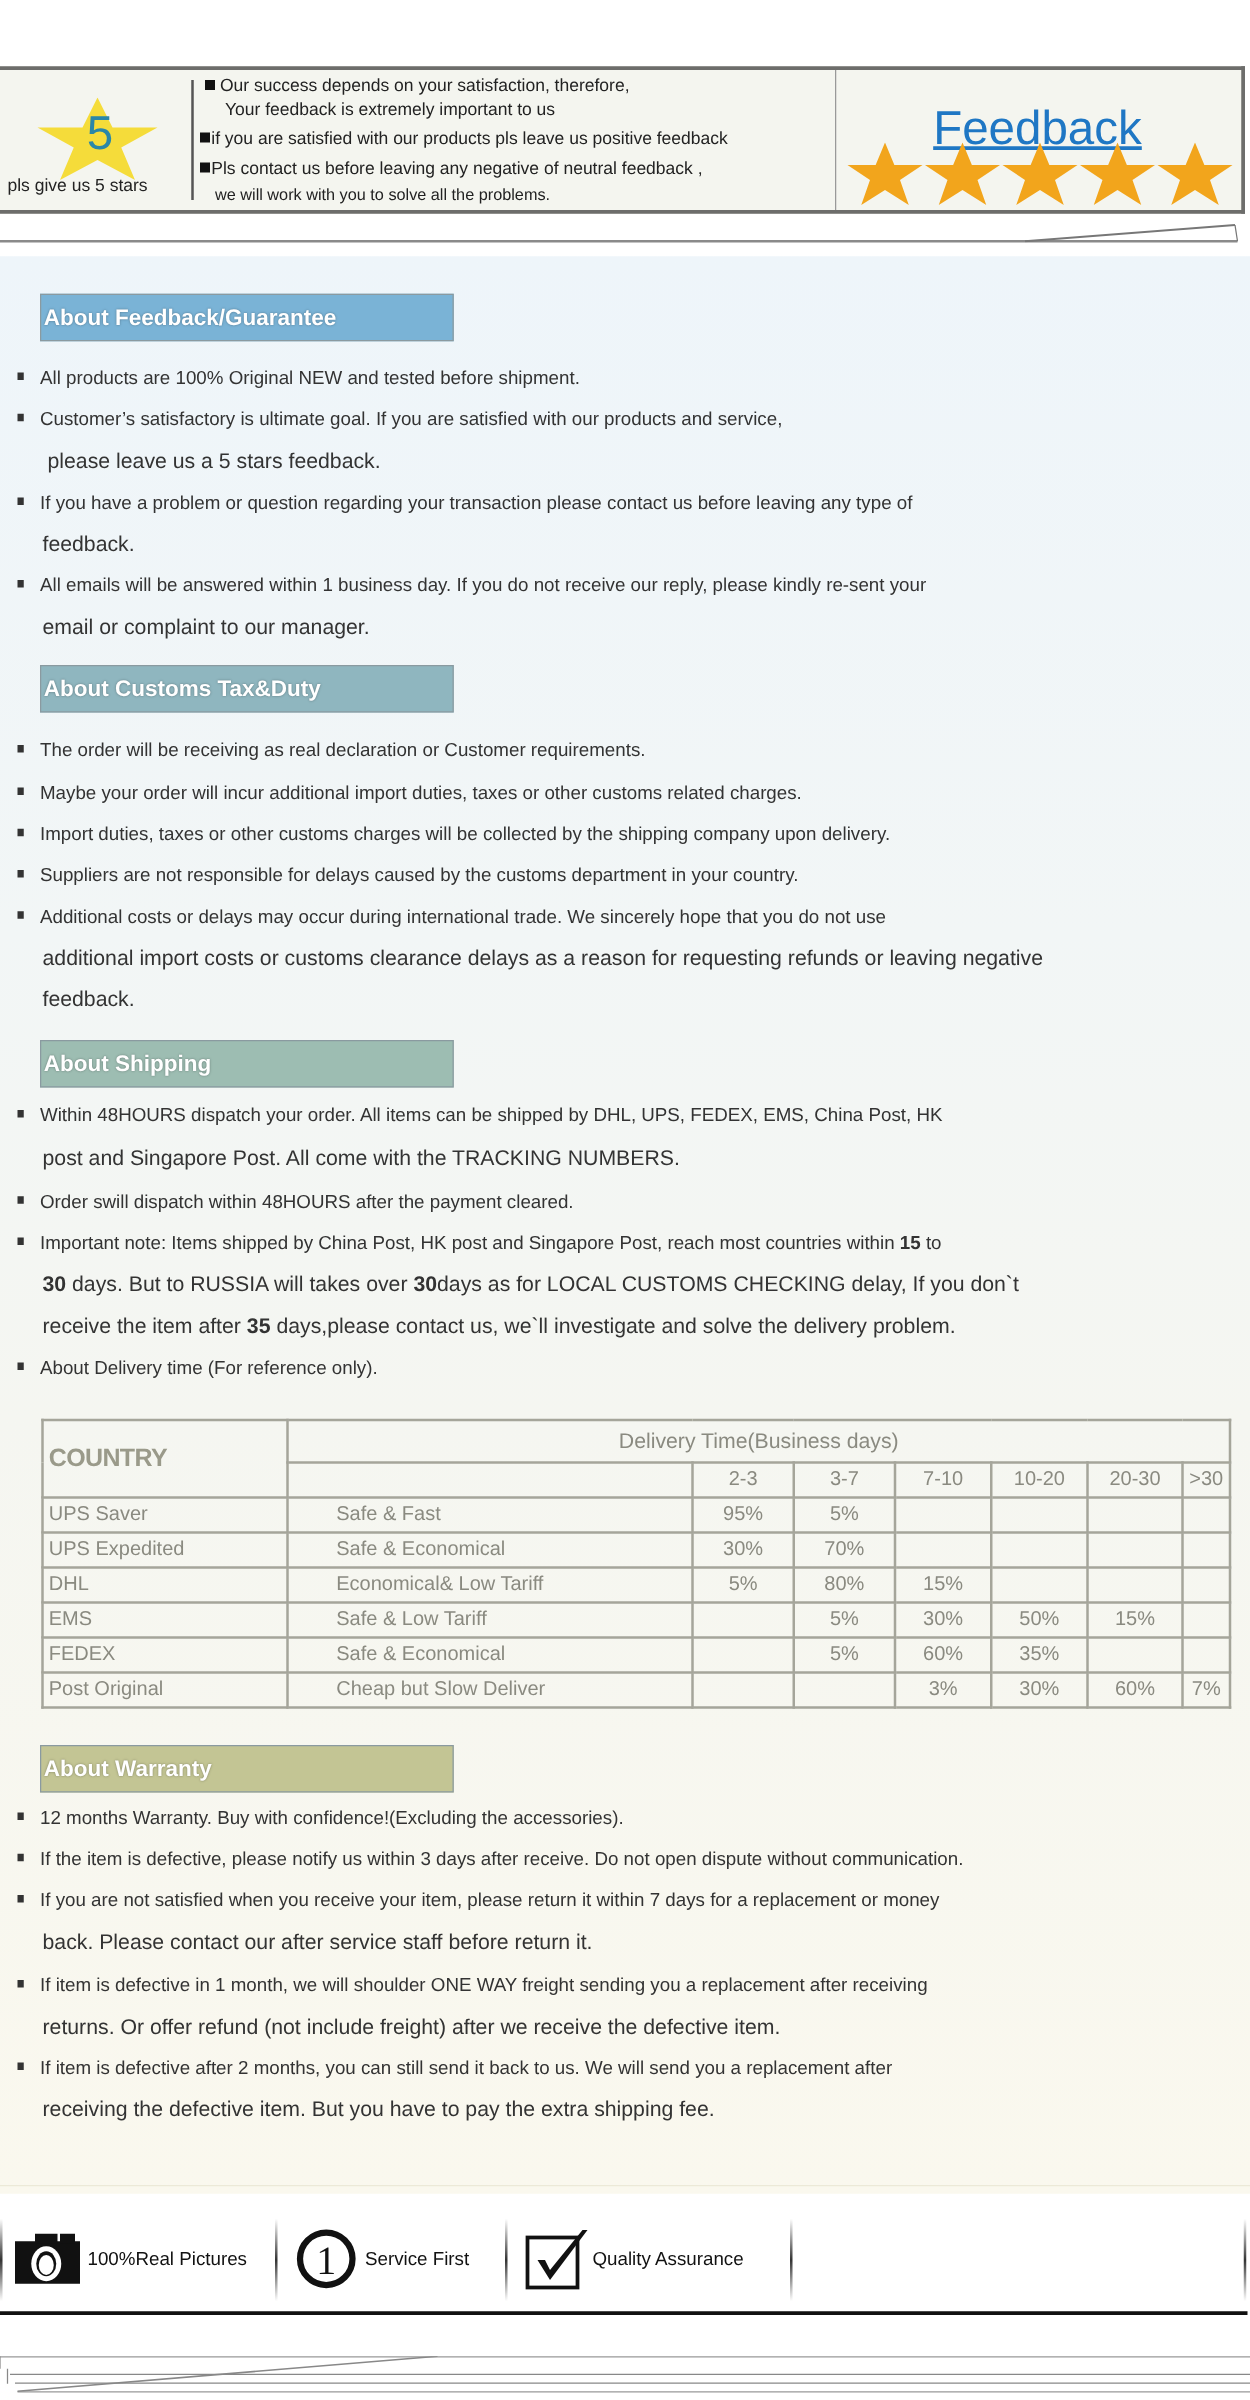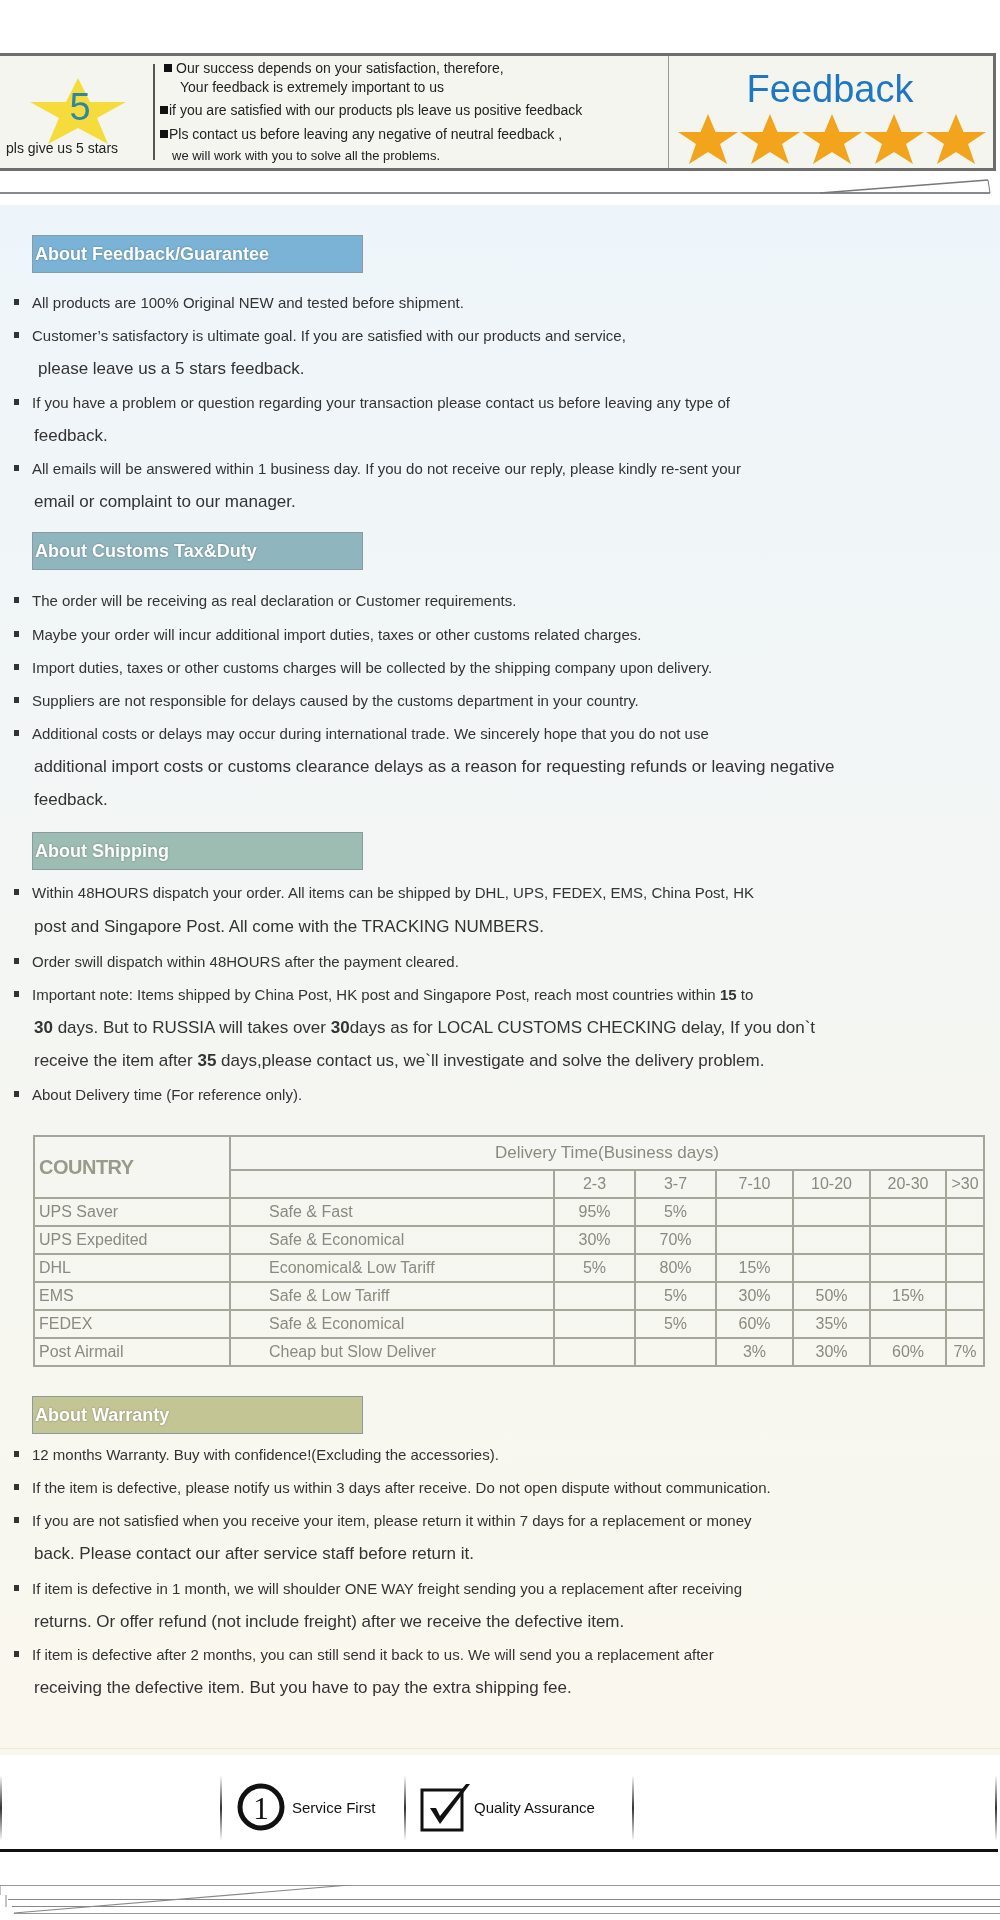--- a/index.html
+++ b/index.html
@@ -19,21 +19,21 @@
   }
   #banner .left-panel { left:0; top:0; width:153px; height:112px; }
   #banner .divider1 { left:153px; top:8px; width:2px; height:96px; background:#555; }
   #banner .mid-panel { left:160px; top:4px; width:510px; height:104px; }
   #banner .divider2 { left:668px; top:0; width:1px; height:112px; background:#999; }
   .big-star { left:28px; top:22px; width:100px; height:66px; }
   .big-star-num { left:60px; top:30px; width:40px; font-size:38px; color:#2a87a8; text-align:center; }
   .pls-text { left:6px; top:84px; font-size:14px; color:#222; white-space:nowrap; }
   .mid-line { position:absolute; left:0; font-size:14px; color:#222; white-space:nowrap; }
   .bullet-sq { display:inline-block; width:8px; height:8px; background:#111; margin-right:4px; vertical-align:1px; }
-  .fb-title { left:720px; top:12px; width:220px; text-align:center; font-size:38px; color:#1f77c4; }
+  .fb-title { left:720px; top:26px; width:220px; text-align:center; font-size:38px; color:#1f77c4;text-decoration:underline; }
   .stars-row { left:677px; top:58px; width:310px; height:50px; display:flex; justify-content:space-between; }
   .stars-row svg { width:62px; height:50px; }
 
   
   .edge-line { height:2px; background:#8a8a8a; }
 
   
   #content {
     left:0; top:205px; width:1000px; height:1550px;
     background:linear-gradient(to bottom, #eef5fa 0%, #f2f6f6 35%, #f5f6f1 60%, #faf8ee 100%);
@@ -205,21 +205,21 @@
         <td>FEDEX</td>
         <td style="padding-left: 38px;">Safe &amp; Economical</td>
         <td class="pct"></td>
         <td class="pct">5%</td>
         <td class="pct">60%</td>
         <td class="pct">35%</td>
         <td class="pct"></td>
         <td class="pct"></td>
       </tr>
       <tr>
-        <td>Post Airmail</td>
+        <td>Post Original</td>
         <td style="padding-left: 38px;">Cheap but Slow Deliver</td>
         <td class="pct"></td>
         <td class="pct"></td>
         <td class="pct">3%</td>
         <td class="pct">30%</td>
         <td class="pct">60%</td>
         <td class="pct">7%</td>
       </tr>
     </tbody>
 </table>
@@ -231,20 +231,31 @@
 <div class="cont" style="top:1544px;">back. Please contact our after service staff before return it.</div>
 <div class="li" style="top:1579px;"><span class="dot"></span><span>If item is defective in 1 month, we will shoulder ONE WAY freight sending you a replacement after receiving</span></div>
 <div class="cont" style="top:1612px;">returns. Or offer refund (not include freight) after we receive the defective item.</div>
 <div class="li" style="top:1645px;"><span class="dot"></span><span>If item is defective after 2 months, you can still send it back to us. We will send you a replacement after</span></div>
 <div class="cont" style="top:1678px;">receiving the defective item. But you have to pay the extra shipping fee.</div>
 
 <div class="abs" style="left:0;top:1748px;width:1000px;height:1px;background:#ece9d8;"></div>
 
 <div id="footer" class="abs">
   <div class="f-sep" style="left:0;"></div>
+  <div class="f-item" style="left:12px;">
+    <svg width="52" height="44" viewBox="0 0 52 44">
+      <rect x="0" y="8" width="52" height="34" fill="#111"></rect>
+      <rect x="36" y="2" width="12" height="8" fill="#111"></rect>
+      <rect x="16" y="2" width="18" height="8" fill="#111"></rect>
+      <ellipse cx="25" cy="26" rx="12" ry="14" fill="#fff"></ellipse>
+      <ellipse cx="25" cy="26" rx="8" ry="10" fill="#111"></ellipse>
+      <ellipse cx="25" cy="27" rx="6" ry="8" fill="#fff"></ellipse>
+    </svg>
+    <span class="ftxt">100%Real Pictures</span>
+  </div>
   <div class="f-sep" style="left:220px;"></div>
   <div class="f-item" style="left:236px;">
     <svg width="50" height="50" viewBox="0 0 50 50">
       <circle cx="25" cy="25" r="21" fill="none" stroke="#111" stroke-width="5"></circle>
       <text x="25" y="37" text-anchor="middle" font-family="Liberation Serif, serif" font-size="32" fill="#111">1</text>
     </svg>
     <span class="ftxt">Service First</span>
   </div>
   <div class="f-sep" style="left:404px;"></div>
   <div class="f-item" style="left:420px;">

